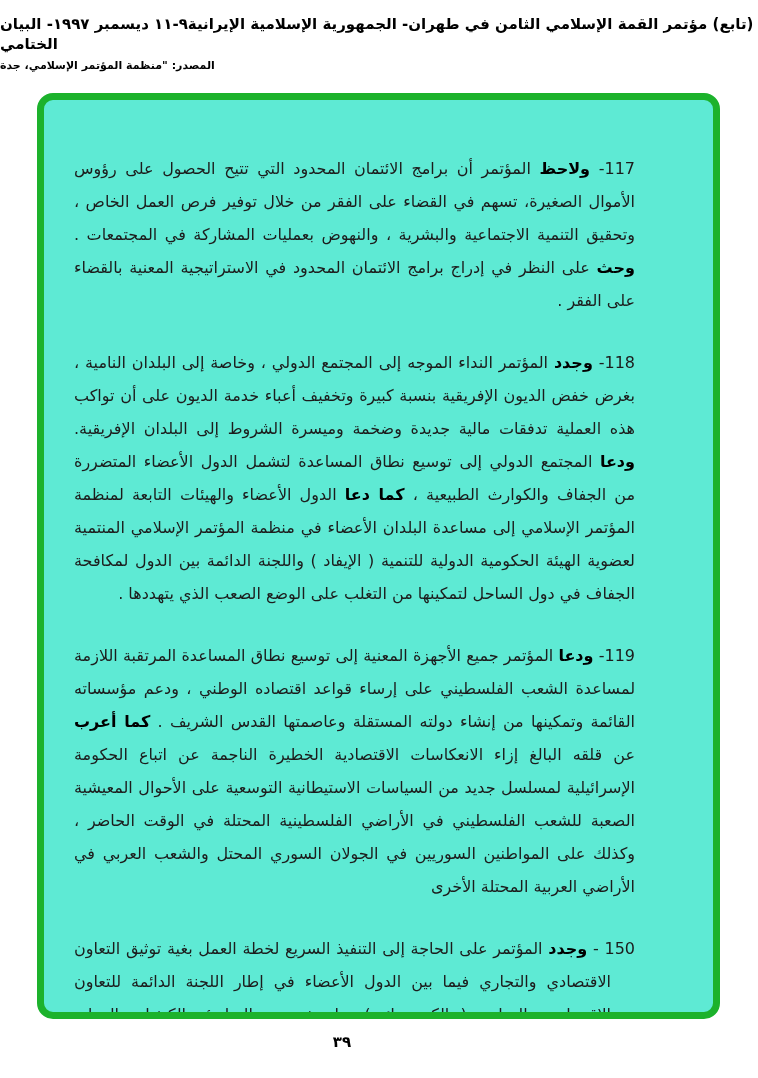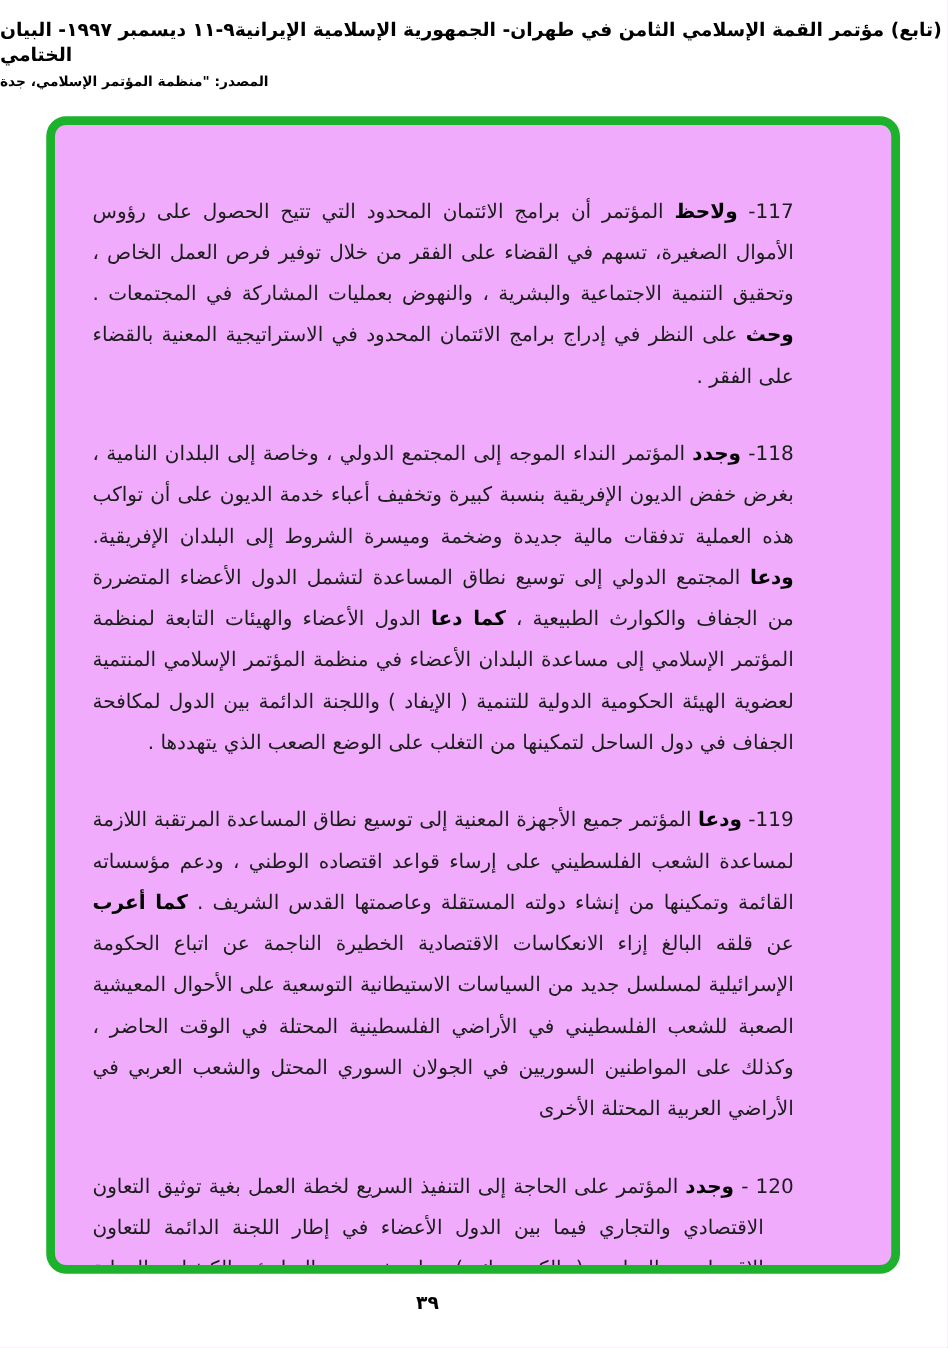--- a/index.html
+++ b/index.html
@@ -32,21 +32,21 @@
     font-weight: bold;
     margin-top: 5px;
   }
   .scan-frame {
     box-sizing: border-box;
     margin: 21px 0 0 37px;
     width: 683px;
     height: 926px;
     border: 7px solid #1cb22c;
     border-radius: 16px;
-    background: #f0abfc;
+    background: #5eead4;
     padding: 52px 78px 8px 30px;
     overflow: hidden;
   }
   .doc-body {
     direction: rtl;
     color: #1c1c1c;
   }
   .para {
     font-size: 16px;
     line-height: 33px;
@@ -84,19 +84,19 @@
   <div class="header">
     <div class="header-title">(تابع) مؤتمر القمة الإسلامي الثامن في طهران- الجمهورية الإسلامية الإيرانية٩-١١ ديسمبر ١٩٩٧- البيان الختامي</div>
     <div class="header-source">المصدر: "منظمة المؤتمر الإسلامي، جدة</div>
   </div>
 
   <div class="scan-frame" style="border-color: rgb(28, 178, 44);">
     <div class="doc-body" id="doc-body">
         <p class="para"><span class="pnum">117- </span><span class="lead">ولاحظ</span><span> المؤتمر أن برامج الائتمان المحدود التي تتيح الحصول على رؤوس الأموال الصغيرة، تسهم في القضاء على الفقر من خلال توفير فرص العمل الخاص ، وتحقيق التنمية الاجتماعية والبشرية ، والنهوض بعمليات المشاركة في المجتمعات . </span><span class="lead">وحث</span><span> على النظر في إدراج برامج الائتمان المحدود في الاستراتيجية المعنية بالقضاء على الفقر .</span></p>
         <p class="para"><span class="pnum">118- </span><span class="lead">وجدد</span><span> المؤتمر النداء الموجه إلى المجتمع الدولي ، وخاصة إلى البلدان النامية ، بغرض خفض الديون الإفريقية بنسبة كبيرة وتخفيف أعباء خدمة الديون على أن تواكب هذه العملية تدفقات مالية جديدة وضخمة وميسرة الشروط إلى البلدان الإفريقية. </span><span class="lead">ودعا</span><span> المجتمع الدولي إلى توسيع نطاق المساعدة لتشمل الدول الأعضاء المتضررة من الجفاف والكوارث الطبيعية ، </span><span class="lead">كما دعا</span><span> الدول الأعضاء والهيئات التابعة لمنظمة المؤتمر الإسلامي إلى مساعدة البلدان الأعضاء في منظمة المؤتمر الإسلامي المنتمية لعضوية الهيئة الحكومية الدولية للتنمية ( الإيفاد ) واللجنة الدائمة بين الدول لمكافحة الجفاف في دول الساحل لتمكينها من التغلب على الوضع الصعب الذي يتهددها .</span></p>
         <p class="para"><span class="pnum">119- </span><span class="lead">ودعا</span><span> المؤتمر جميع الأجهزة المعنية إلى توسيع نطاق المساعدة المرتقبة اللازمة لمساعدة الشعب الفلسطيني على إرساء قواعد اقتصاده الوطني ، ودعم مؤسساته القائمة وتمكينها من إنشاء دولته المستقلة وعاصمتها القدس الشريف . </span><span class="lead">كما أعرب</span><span> عن قلقه البالغ إزاء الانعكاسات الاقتصادية الخطيرة الناجمة عن اتباع الحكومة الإسرائيلية لمسلسل جديد من السياسات الاستيطانية التوسعية على الأحوال المعيشية الصعبة للشعب الفلسطيني في الأراضي الفلسطينية المحتلة في الوقت الحاضر ، وكذلك على المواطنين السوريين في الجولان السوري المحتل والشعب العربي في الأراضي العربية المحتلة الأخرى</span></p>
-        <p class="para hang"><span class="pnum">120 - </span><span class="lead">وجدد</span><span> المؤتمر على الحاجة إلى التنفيذ السريع لخطة العمل بغية توثيق التعاون الاقتصادي والتجاري فيما بين الدول الأعضاء في إطار اللجنة الدائمة للتعاون الاقتصادي والتجاري ( الكومسيك ) بما يتفق مع المبادئ والكيفيات العملية للإستراتيجية ، والإجراءات المنصوص عليها في فصلها الخاص بالمتابعة والتنفيذ .</span></p>
+        <p class="para hang"><span class="pnum">150 - </span><span class="lead">وجدد</span><span> المؤتمر على الحاجة إلى التنفيذ السريع لخطة العمل بغية توثيق التعاون الاقتصادي والتجاري فيما بين الدول الأعضاء في إطار اللجنة الدائمة للتعاون الاقتصادي والتجاري ( الكومسيك ) بما يتفق مع المبادئ والكيفيات العملية للإستراتيجية ، والإجراءات المنصوص عليها في فصلها الخاص بالمتابعة والتنفيذ .</span></p>
       </div>
   </div>
 
   <div class="page-number">٣٩</div>
 
 </div>
 
 </body></html>

